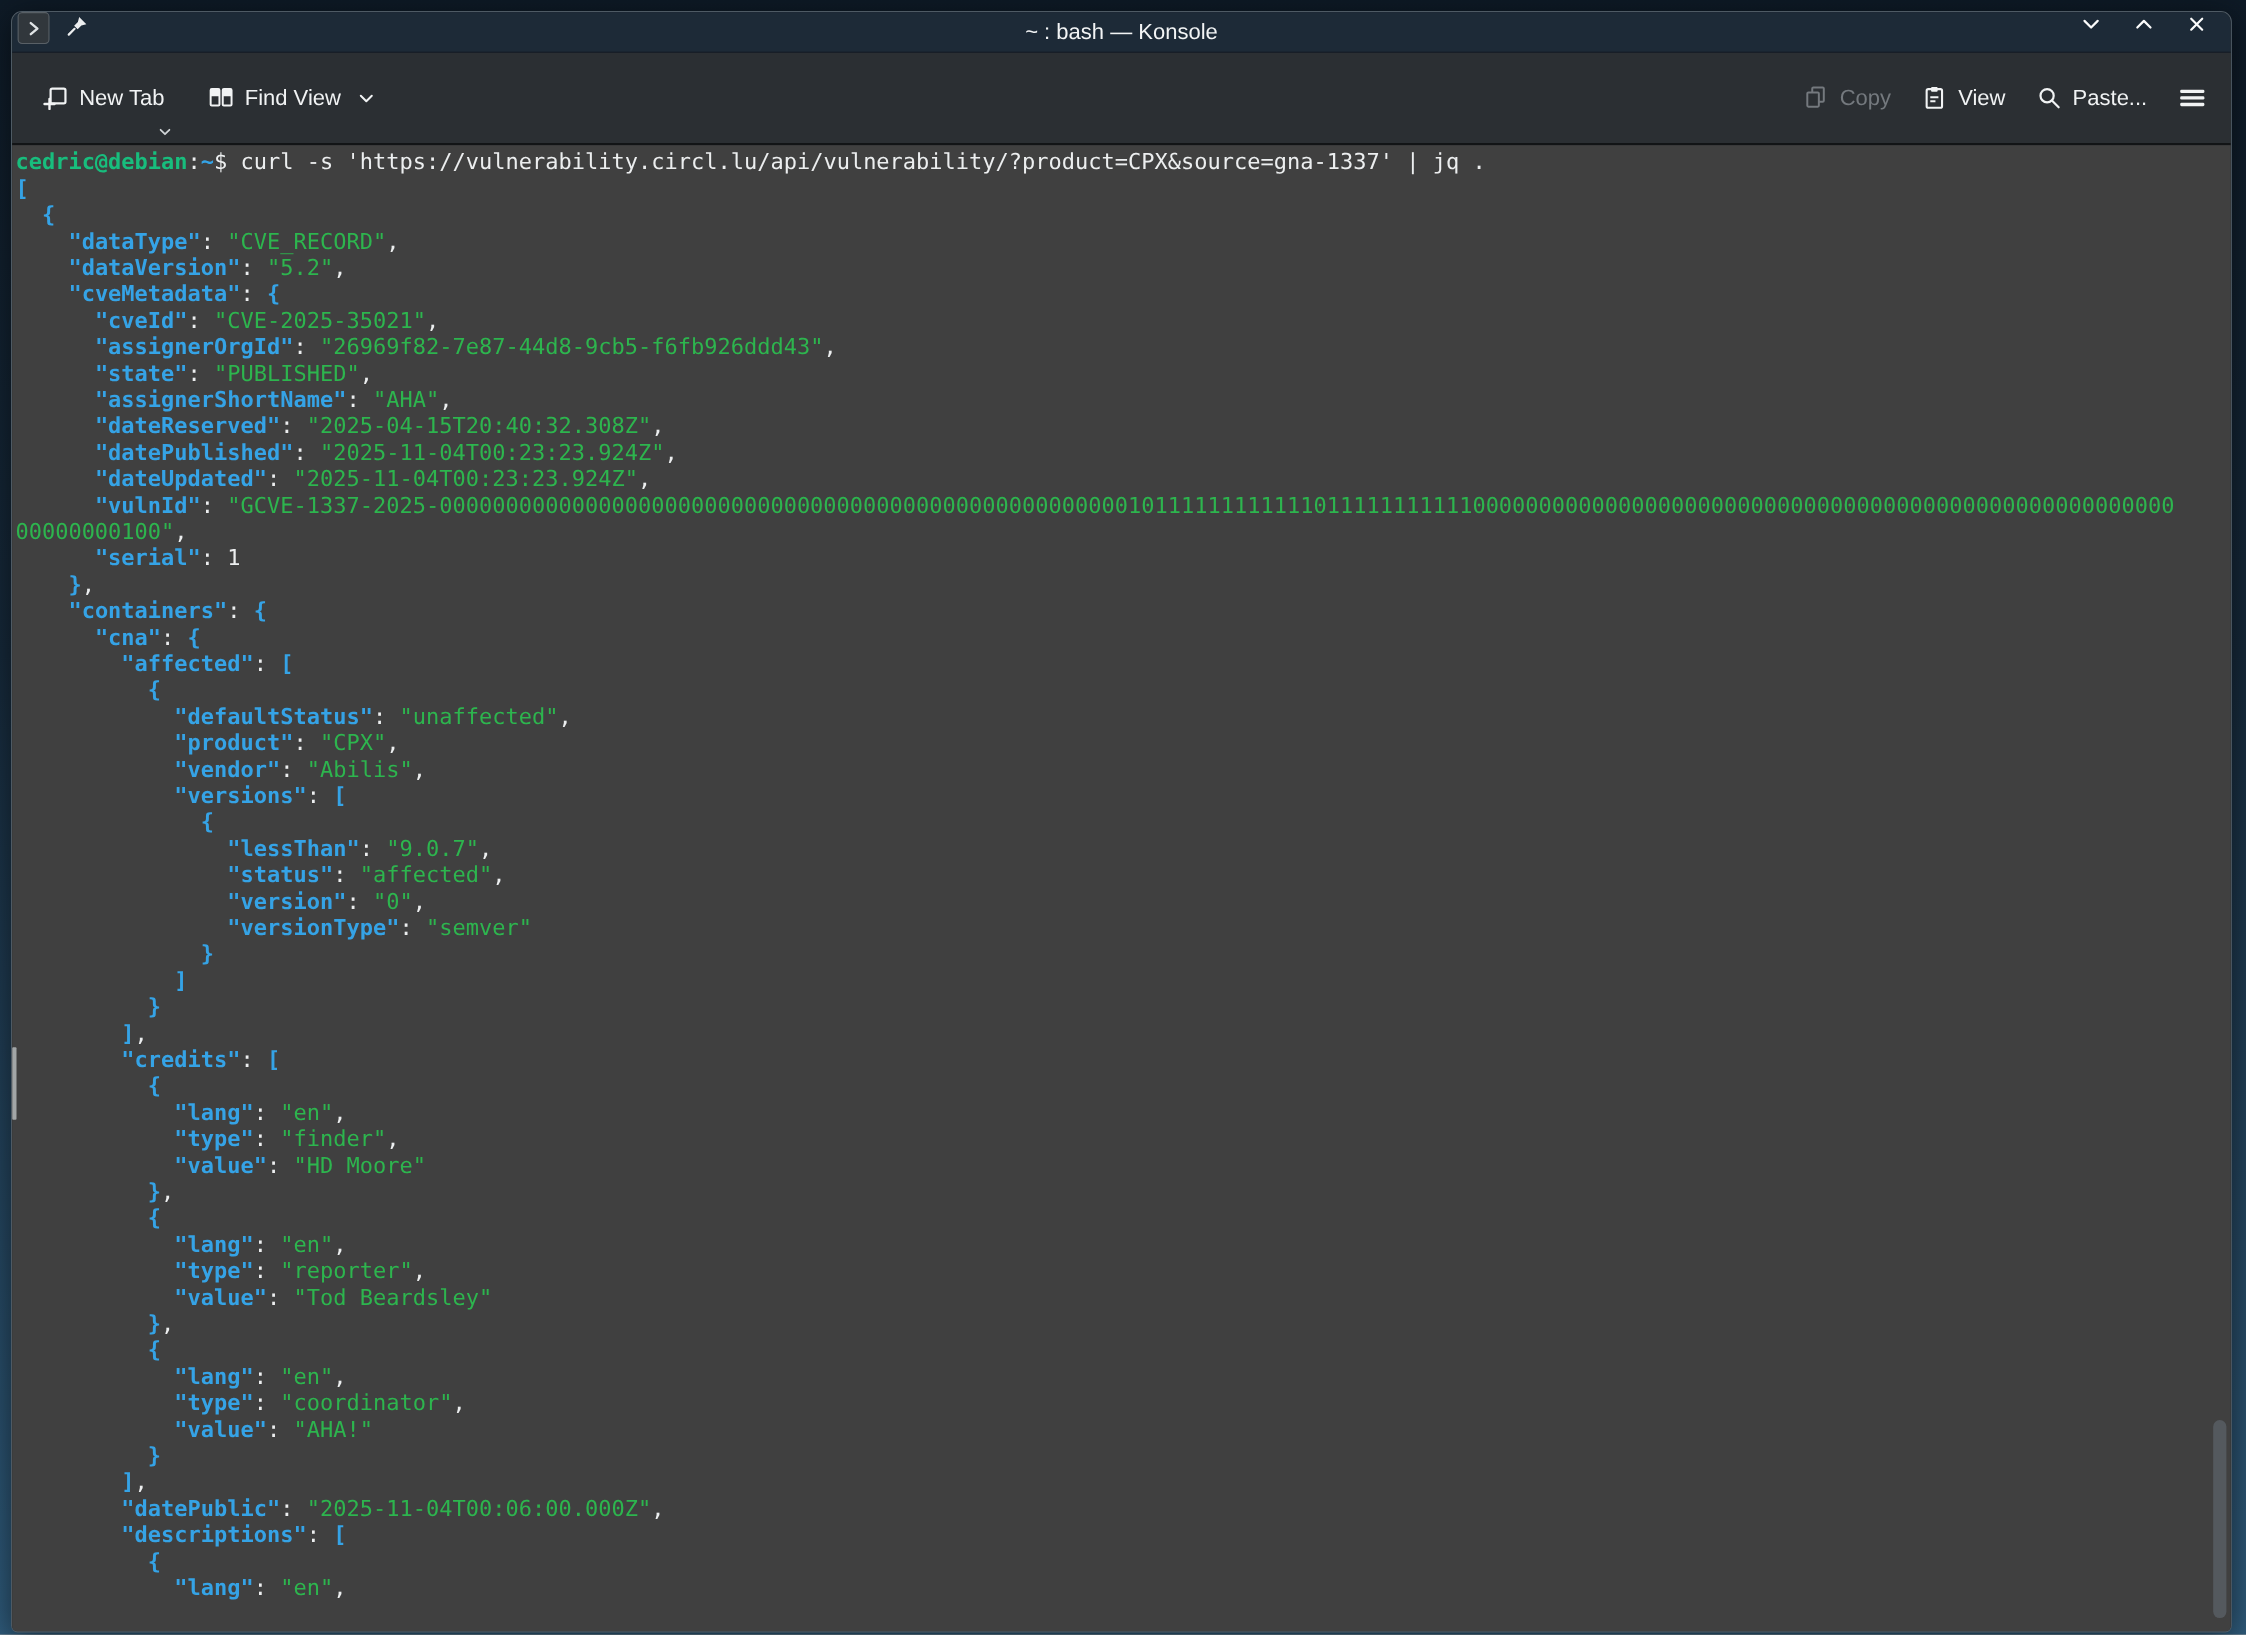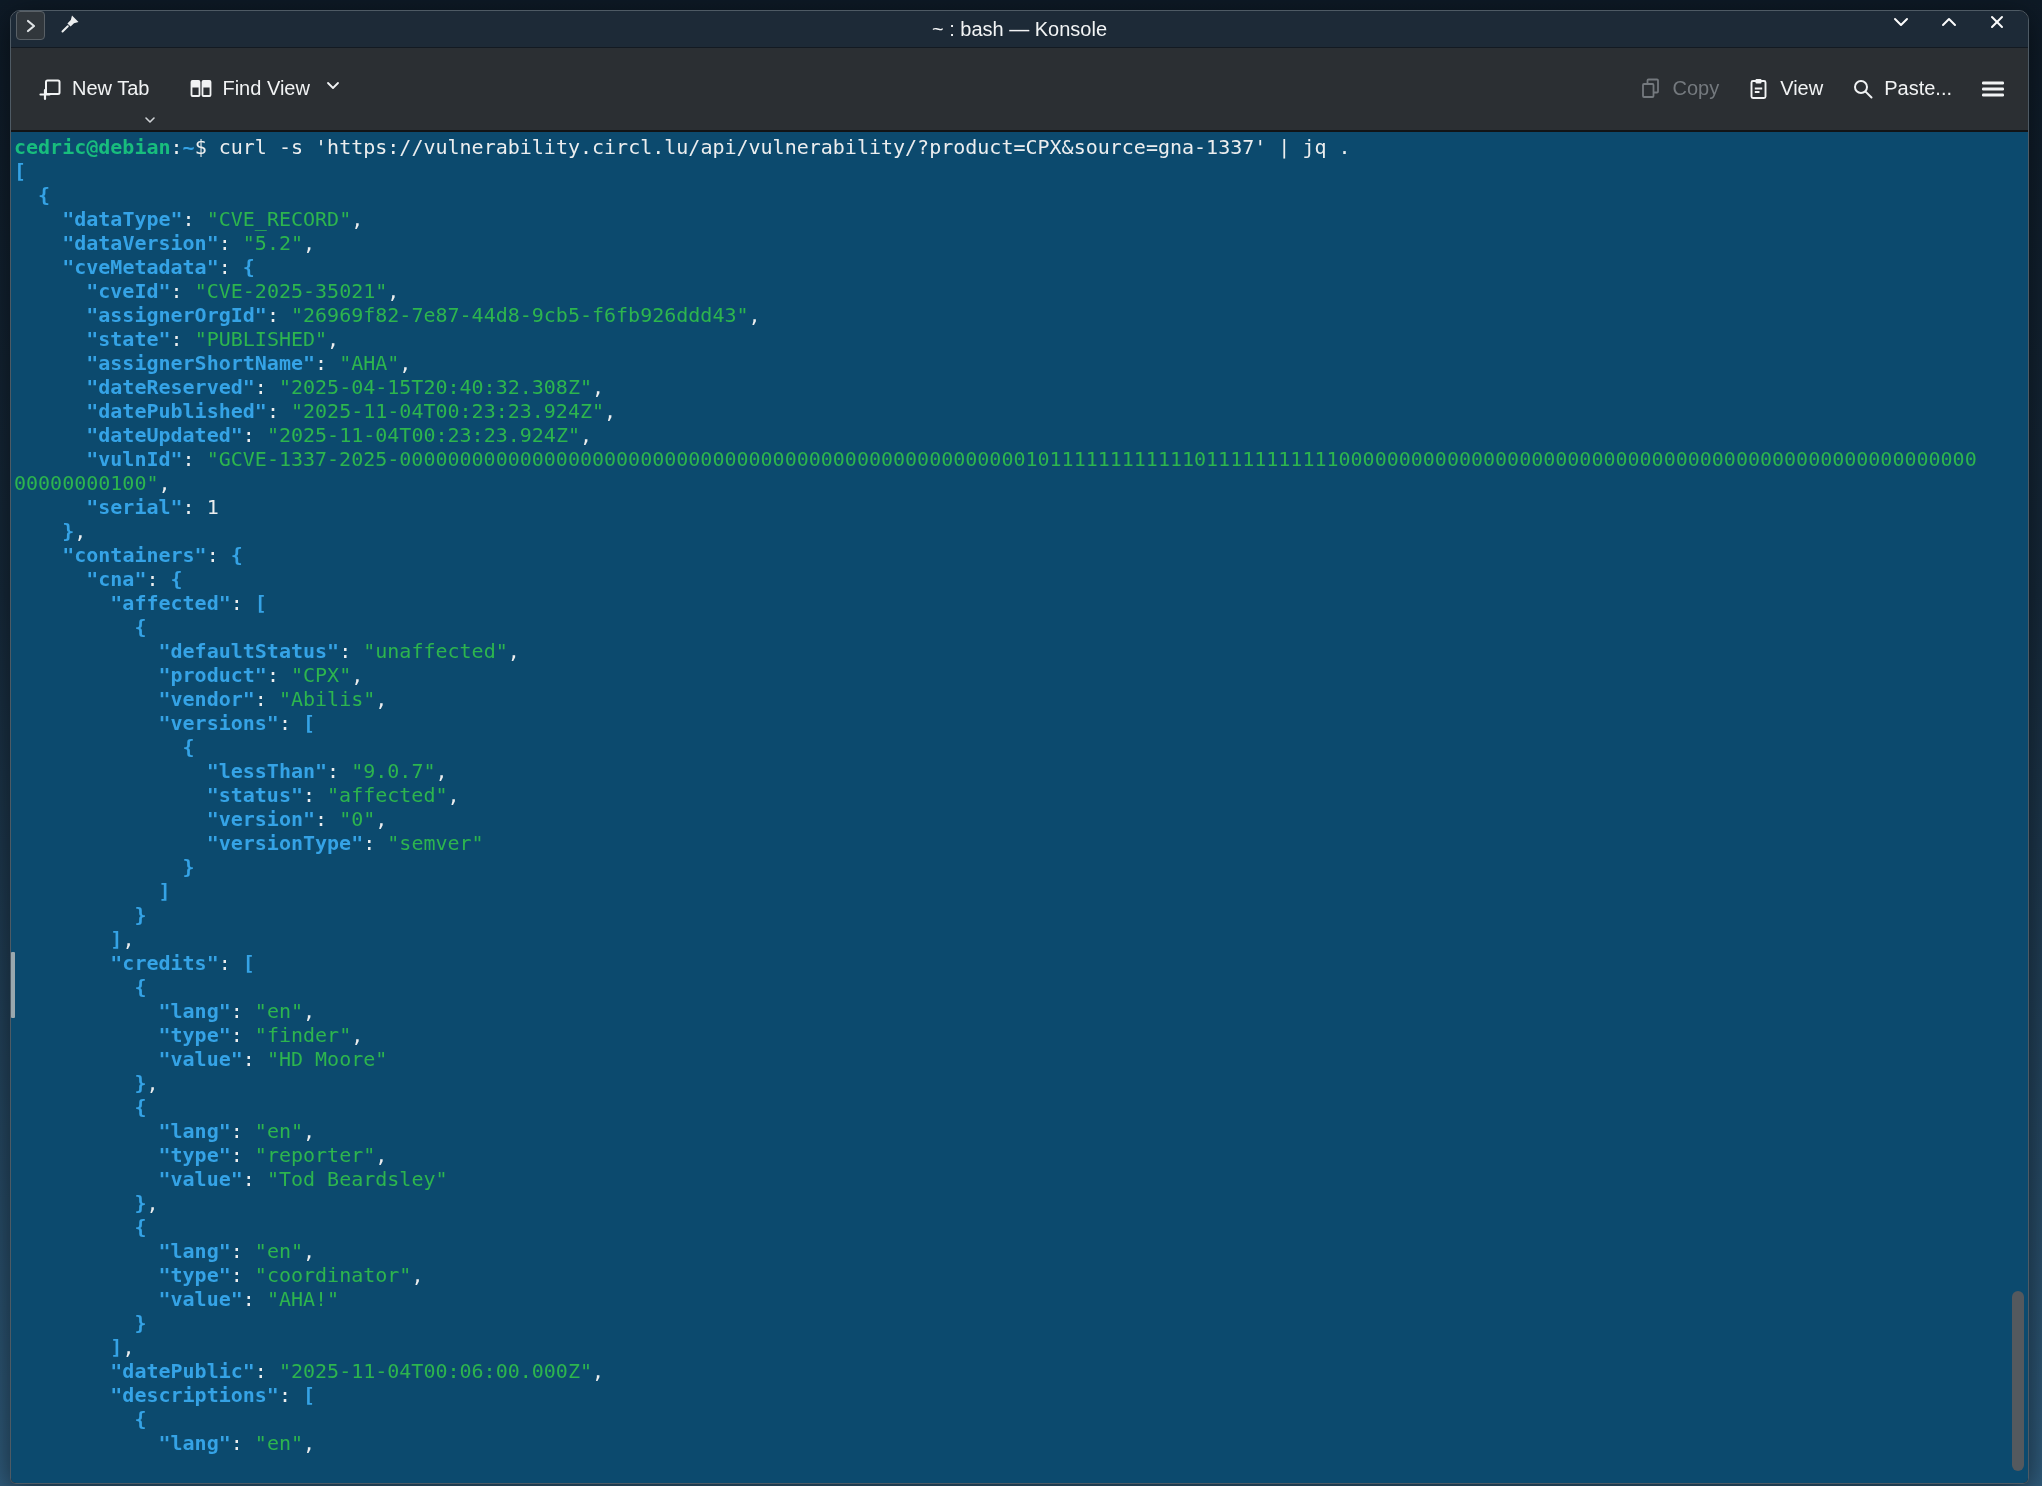--- a/index.html
+++ b/index.html
@@ -36,29 +36,29 @@
   .win-controls{margin-left:auto;display:flex;gap:26px;padding-right:20px;z-index:2;}
   .win-btn{width:22px;height:22px;display:flex;align-items:center;justify-content:center;cursor:pointer;}
   
   .toolbar{
     height:82px;flex:0 0 82px;background:#2b2f33;
     display:flex;align-items:center;
     border-bottom:2px solid #121416;
     position:relative;
   }
   .tb-btn{
-    display:flex;align-items:flex-start;gap:9px;color:#f1f3f4;font-size:20px;
+    display:flex;align-items:center;gap:9px;color:#f1f3f4;font-size:20px;
     padding:8px 6px;border-radius:4px;cursor:pointer;white-space:nowrap;
   }
   .tb-btn.disabled{color:#74797e;cursor:default;}
   .tb-left{display:flex;align-items:center;gap:28px;padding-left:22px;}
   .tb-right{margin-left:auto;display:flex;align-items:center;gap:16px;padding-right:16px;}
   .newtab-chevron{position:absolute;left:132px;bottom:4px;}
   
-  .terminal{flex:1 1 auto;position:relative;background:#0c4a6e;overflow:hidden;}
+  .terminal{flex:1 1 auto;position:relative;background:#404040;overflow:hidden;}
   pre.term{
     margin:0;padding:3px 0 0 3px;
     width:1968px;
     font-family:"DejaVu Sans Mono",monospace;
     font-size:20px;line-height:24px;
     color:#eceeef;
     white-space:pre-wrap;word-break:break-all;
   }
   .c-user{color:#18bd7d;font-weight:700;}
   .c-path{color:#35a3e6;font-weight:700;}

